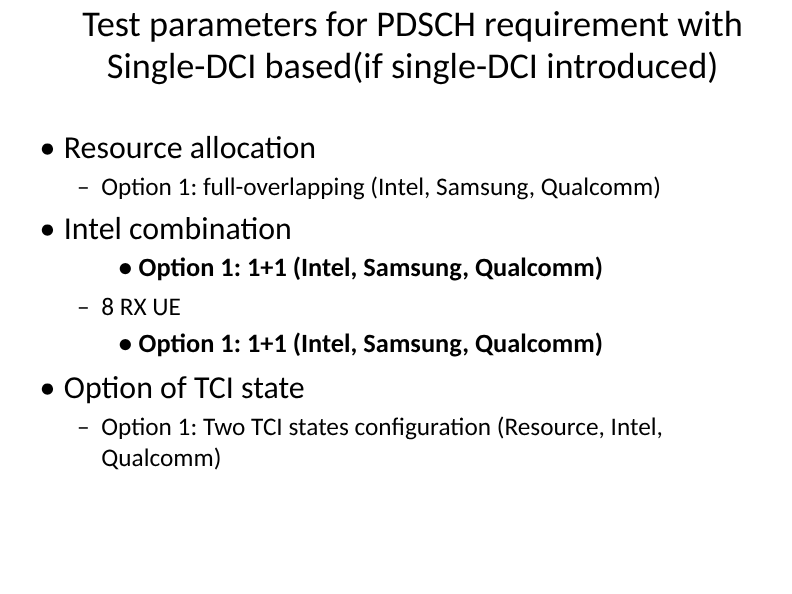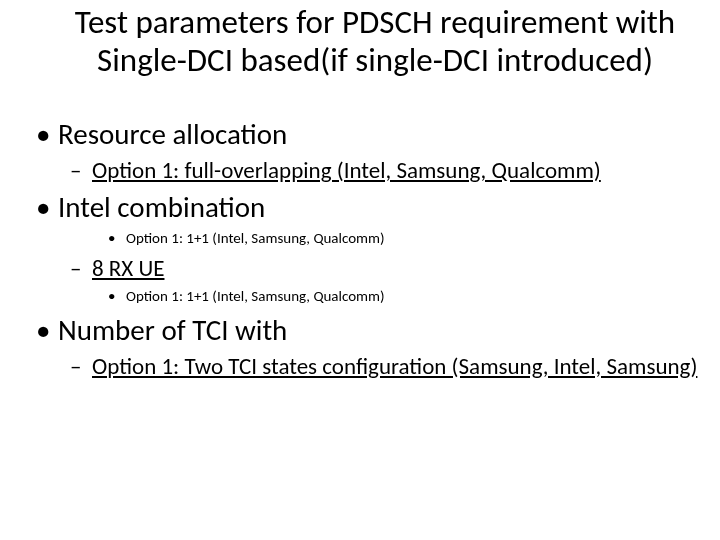--- a/index.html
+++ b/index.html
@@ -46,34 +46,34 @@
     position: absolute;
     left: 6px;
     top: 0;
   }
   .lvl2 {
     font-size: 23px;
     line-height: 1.25;
     margin: 0 0 4px 0;
     padding-left: 62px;
     position: relative;
-    text-decoration: underline;
   }
   .lvl2::before {
     content: "–";
     position: absolute;
     left: 40px;
     top: 0;
   }
   .lvl3 {
-    font-size: 15px;
+    font-size: 24px;
     line-height: 1.25;
     margin: 0 0 6px 0;
     padding-left: 96px;
     position: relative;
+    font-weight: bold;
   }
   .lvl3::before {
     content: "•";
     position: absolute;
     left: 78px;
     top: 0;
   }
 </style>
 </head>
 <body>
@@ -85,17 +85,17 @@
   <div class="body">
 
     <div class="lvl1">Resource allocation</div>
     <div class="lvl2">Option 1: full-overlapping (Intel, Samsung, Qualcomm)</div>
 
     <div class="lvl1">Intel combination</div>
     <div class="lvl3">Option 1: 1+1 (Intel, Samsung, Qualcomm)</div>
     <div class="lvl2">8 RX UE</div>
     <div class="lvl3">Option 1: 1+1 (Intel, Samsung, Qualcomm)</div>
 
-    <div class="lvl1">Number of TCI with</div>
-    <div class="lvl2">Option 1: Two TCI states configuration (Samsung, Intel, Samsung)</div>
+    <div class="lvl1">Option of TCI state</div>
+    <div class="lvl2">Option 1: Two TCI states configuration (Resource, Intel, Qualcomm)</div>
 
   </div>
 </div>
 
 </body></html>

